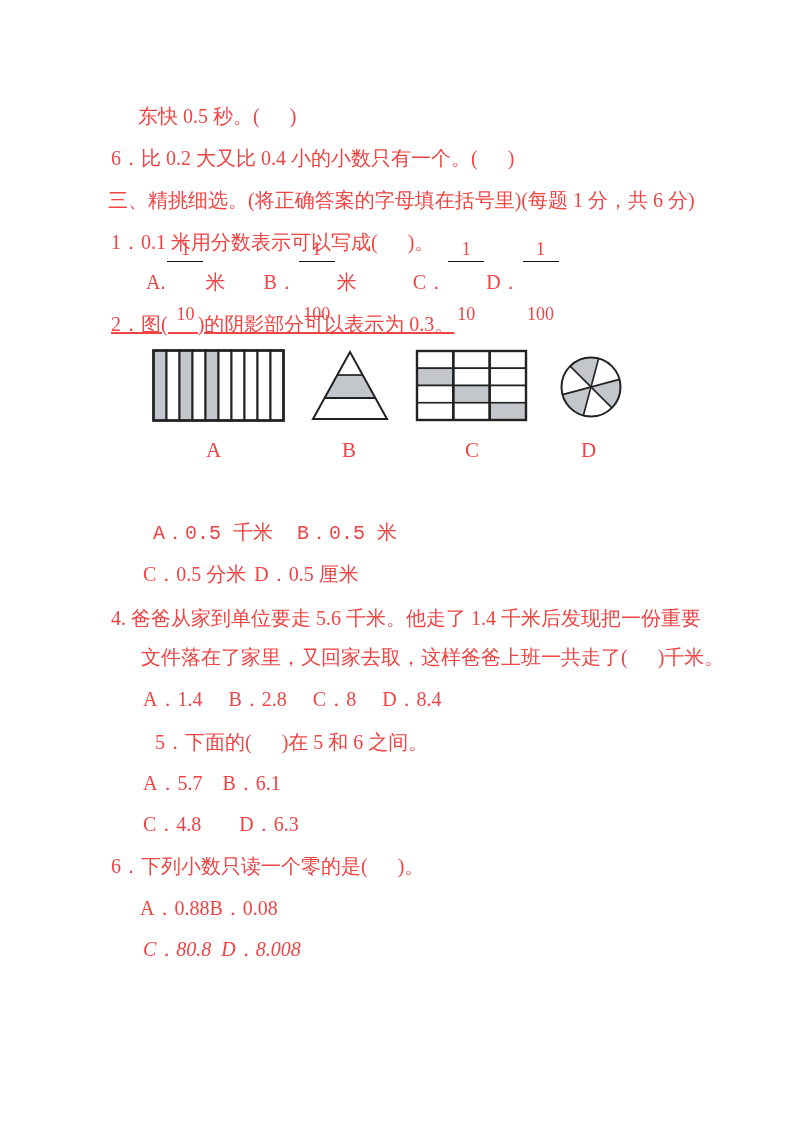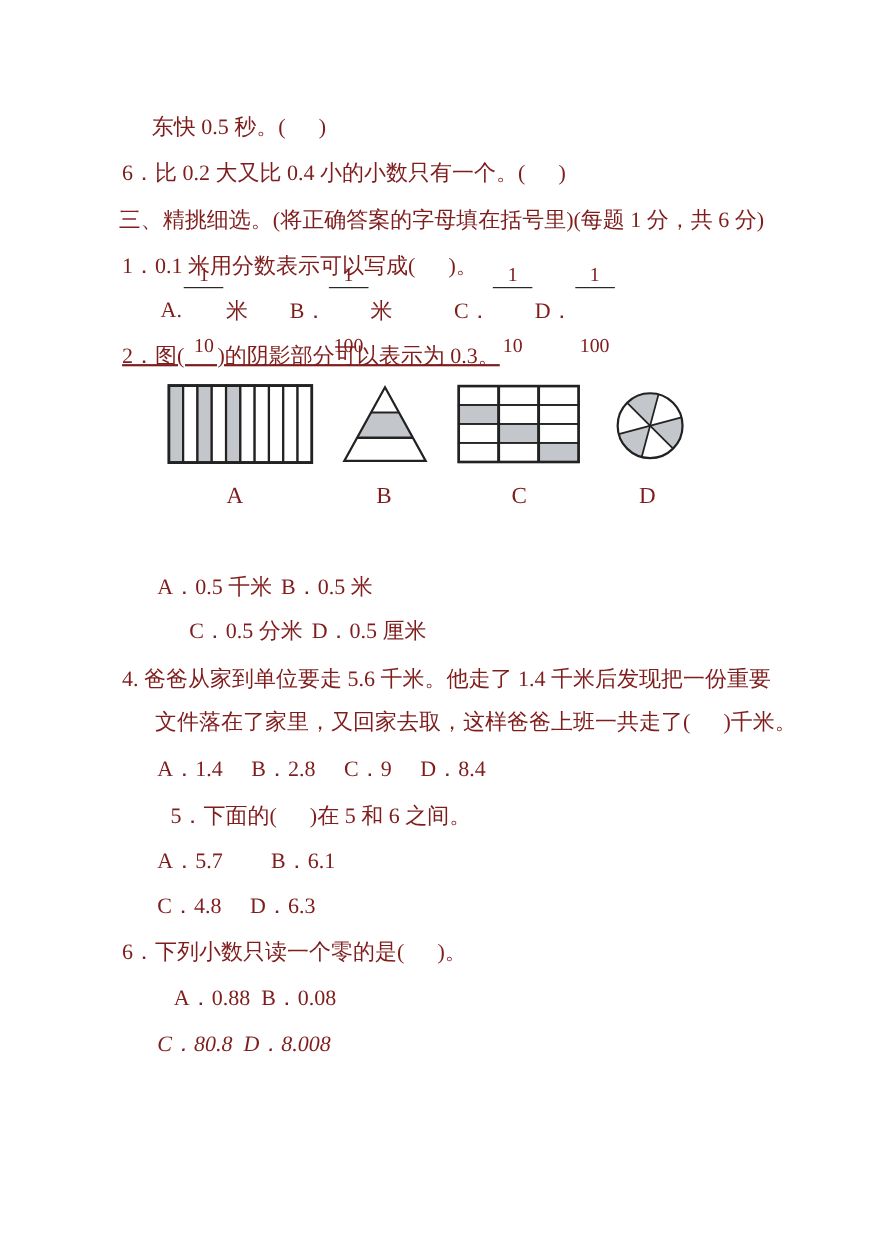--- a/index.html
+++ b/index.html
@@ -7,21 +7,21 @@
     padding: 0;
     background: #ffffff;
   }
   .page {
     position: relative;
     width: 793px;
     height: 1122px;
     background: #ffffff;
     font-family: "Liberation Serif", "DejaVu Serif", serif;
     font-size: 20px;
-    color: #7f1d1d;
+    color: #ef4444;
     overflow: hidden;
   }
   .line {
     position: absolute;
     white-space: pre;
     line-height: 24px;
   }
   .opt-row {
     position: absolute;
     display: flex;
@@ -167,50 +167,50 @@
         <line x1="11.14034995499685" y1="11.140349954996847" x2="52.85965004500315" y2="52.85965004500316" stroke="#222222" stroke-width="1.6"></line>
         <circle cx="32" cy="32" r="29.5" fill="none" stroke="#222222" stroke-width="2"></circle>
       </svg>
     </div>
 
   <span class="fig-label" style="left:206px; top:438px;">A</span>
   <span class="fig-label" style="left:342px; top:438px;">B</span>
   <span class="fig-label" style="left:465px; top:438px;">C</span>
   <span class="fig-label" style="left:581px; top:438px;">D</span>
 
-  <div class="opt-row" style="left:143px; top:522px; gap:8px;">
+  <div class="opt-row" style="left:153px; top:522px; gap:24px;font-family:Liberation Mono, monospace;">
     <span>A．0.5 千米</span>
     <span>B．0.5 米</span>
   </div>
-  <div class="opt-row" style="left:143px; top:562px; gap:8px;margin-left:29px;">
+  <div class="opt-row" style="left:143px; top:562px; gap:8px;">
     <span>C．0.5 分米</span>
     <span>D．0.5 厘米</span>
   </div>
 
   <div class="line" style="left:111px; top:606px;">4. 爸爸从家到单位要走 5.6 千米。他走了 1.4 千米后发现把一份重要</div>
   <div class="line" style="left:141px; top:645px;">文件落在了家里，又回家去取，这样爸爸上班一共走了(      )千米。</div>
   <div class="opt-row" style="left:143px; top:687px; gap:26px;">
     <span>A．1.4</span>
     <span>B．2.8</span>
-    <span>C．9</span>
+    <span>C．8</span>
     <span>D．8.4</span>
   </div>
 
   <div class="line" style="left:111px; top:730px;margin-left:44px;">5．下面的(      )在 5 和 6 之间。</div>
-  <div class="opt-row" style="left:143px; top:771px; gap:44px;">
+  <div class="opt-row" style="left:143px; top:771px; gap:20px;">
     <span>A．5.7</span>
     <span>B．6.1</span>
   </div>
-  <div class="opt-row" style="left:143px; top:812px; gap:26px;">
+  <div class="opt-row" style="left:143px; top:812px; gap:38px;">
     <span>C．4.8</span>
     <span>D．6.3</span>
   </div>
 
   <div class="line" style="left:111px; top:854px;">6．下列小数只读一个零的是(      )。</div>
-  <div class="opt-row" style="left:158px; top:896px; gap:10px;">
+  <div class="opt-row" style="left:140px; top:896px; ">
     <span>A．0.88</span>
     <span>B．0.08</span>
   </div>
   <div class="opt-row" style="left:143px; top:937px; gap:10px;font-style:italic;">
     <span>C．80.8</span>
     <span>D．8.008</span>
   </div>
 
 
 </div>

